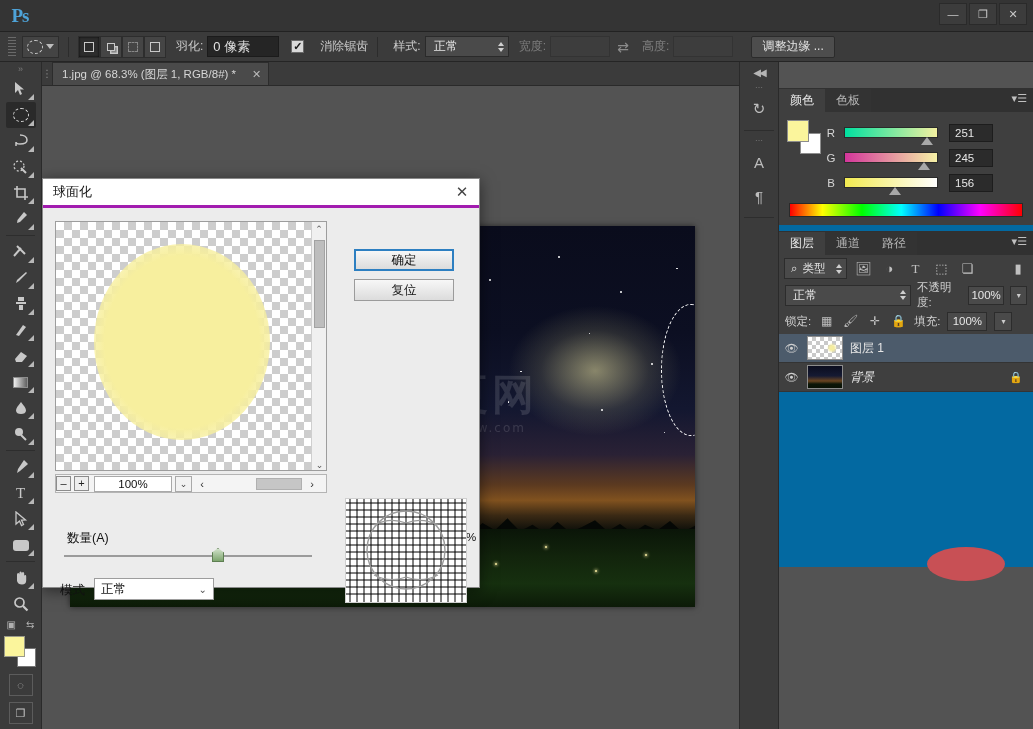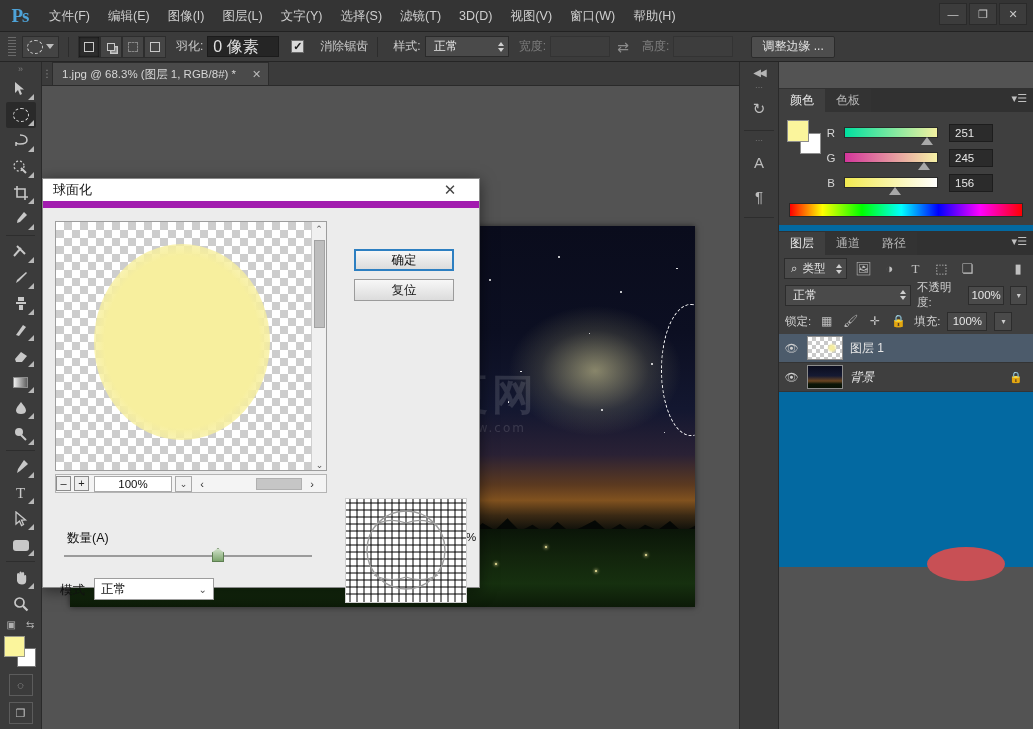--- a/index.html
+++ b/index.html
@@ -63,21 +63,21 @@
   }
   .selbtn.active { background: #2c2c2c; box-shadow: inset 0 0 2px #000; }
   .selbtn i { display: block; width: 10px; height: 10px; border: 1.4px solid #c9c9c9; }
   .selbtn.b2 i { box-shadow: 3px 3px 0 -1.4px #888, 3px 3px 0 0 #c9c9c9; width:8px;height:8px; }
   .selbtn.b3 i { border-style: dashed; border-color: #888; }
   .selbtn.b4 i { border-color:#c9c9c9; position:relative; }
   .opt-label { color: #cbcbcb; font-size: 12px; margin-left: 6px; white-space: nowrap; }
   .opt-label.dim { color: #7e7e7e; }
   .opt-input {
     background: #252525; border: 1px solid #1b1b1b; color: #e0e0e0;
-    height: 21px; padding: 0 5px; font-size: 16px; line-height: 19px;
+    height: 21px; padding: 0 5px; font-size: 13px; line-height: 19px;
   }
   .opt-input.dim { background:#3d3d3d; border-color:#333; }
   .checkbox-wrap { display: flex; align-items: center; gap: 4px; margin-left: 8px; }
   .cbx { width: 13px; height: 13px; background: #d9d9d9; border: 1px solid #6a6a6a;
     display: flex; align-items: center; justify-content: center;
     color: #1a1a1a; font-size: 11px; line-height: 1; font-weight: bold; }
   .opt-select {
     display:flex; align-items:center; justify-content:space-between;
     background: #4a4a4a; border: 1px solid #2a2a2a; color: #e6e6e6;
     height: 21px; padding: 0 4px 0 8px; min-width: 84px; font-size: 12px;
@@ -180,22 +180,22 @@
   .watermark small { display:block; font-size:12px; letter-spacing:2px; font-weight:normal; margin-top:6px;}
 
   
   .dialog {
     position: absolute; left: 153px; top: 178px; width: 438px; height: 410px;
     background: #ececec; border: 1px solid #8a8a8a;
     box-shadow: 0 3px 14px rgba(0,0,0,0.5);
     color: #101010; font-size: 12.5px;
   }
   .dlg-title {
-    height: 29px; background: #ffffff; border-bottom: 7px solid #a21caf;
-    display: flex; align-items: center; padding: 0 18px 0 10px; justify-content: space-between;
+    height: 29px; background: #ffffff; border-bottom: 3px solid #a21caf;
+    display: flex; align-items: center; padding: 0 6px 0 10px; justify-content: space-between;
   }
   .dlg-title .t { font-size: 13px; color: #111; }
   .dlg-close { width: 22px; height: 22px; display:flex;align-items:center;justify-content:center;
     color:#444; font-size:15px; }
   .dlg-body { position: relative; height: 380px; }
 
   .preview-box {
     position:absolute; left:12px; top:13px; width:272px; height:250px;
     border:1px solid #9d9d9d; background:#fff; overflow:hidden;
   }
@@ -356,33 +356,20 @@
     background:#c85055; border-radius:50%;
   }
 </style>
 </head>
 <body>
 
 <div id="app">
 
   <div class="menubar">
     <div class="ps-logo">Ps</div>
-    <div class="menu-items">
-      <div class="menu-item">文件(F)</div>
-      <div class="menu-item">编辑(E)</div>
-      <div class="menu-item">图像(I)</div>
-      <div class="menu-item">图层(L)</div>
-      <div class="menu-item">文字(Y)</div>
-      <div class="menu-item">选择(S)</div>
-      <div class="menu-item">滤镜(T)</div>
-      <div class="menu-item">3D(D)</div>
-      <div class="menu-item">视图(V)</div>
-      <div class="menu-item">窗口(W)</div>
-      <div class="menu-item">帮助(H)</div>
-    </div>
     <div class="winbtns">
       <div class="winbtn">—</div>
       <div class="winbtn">❐</div>
       <div class="winbtn">✕</div>
     </div>
   </div>
 
   <div class="optionsbar">
     <div class="opt-grip"></div>
     <div class="tool-preset">

